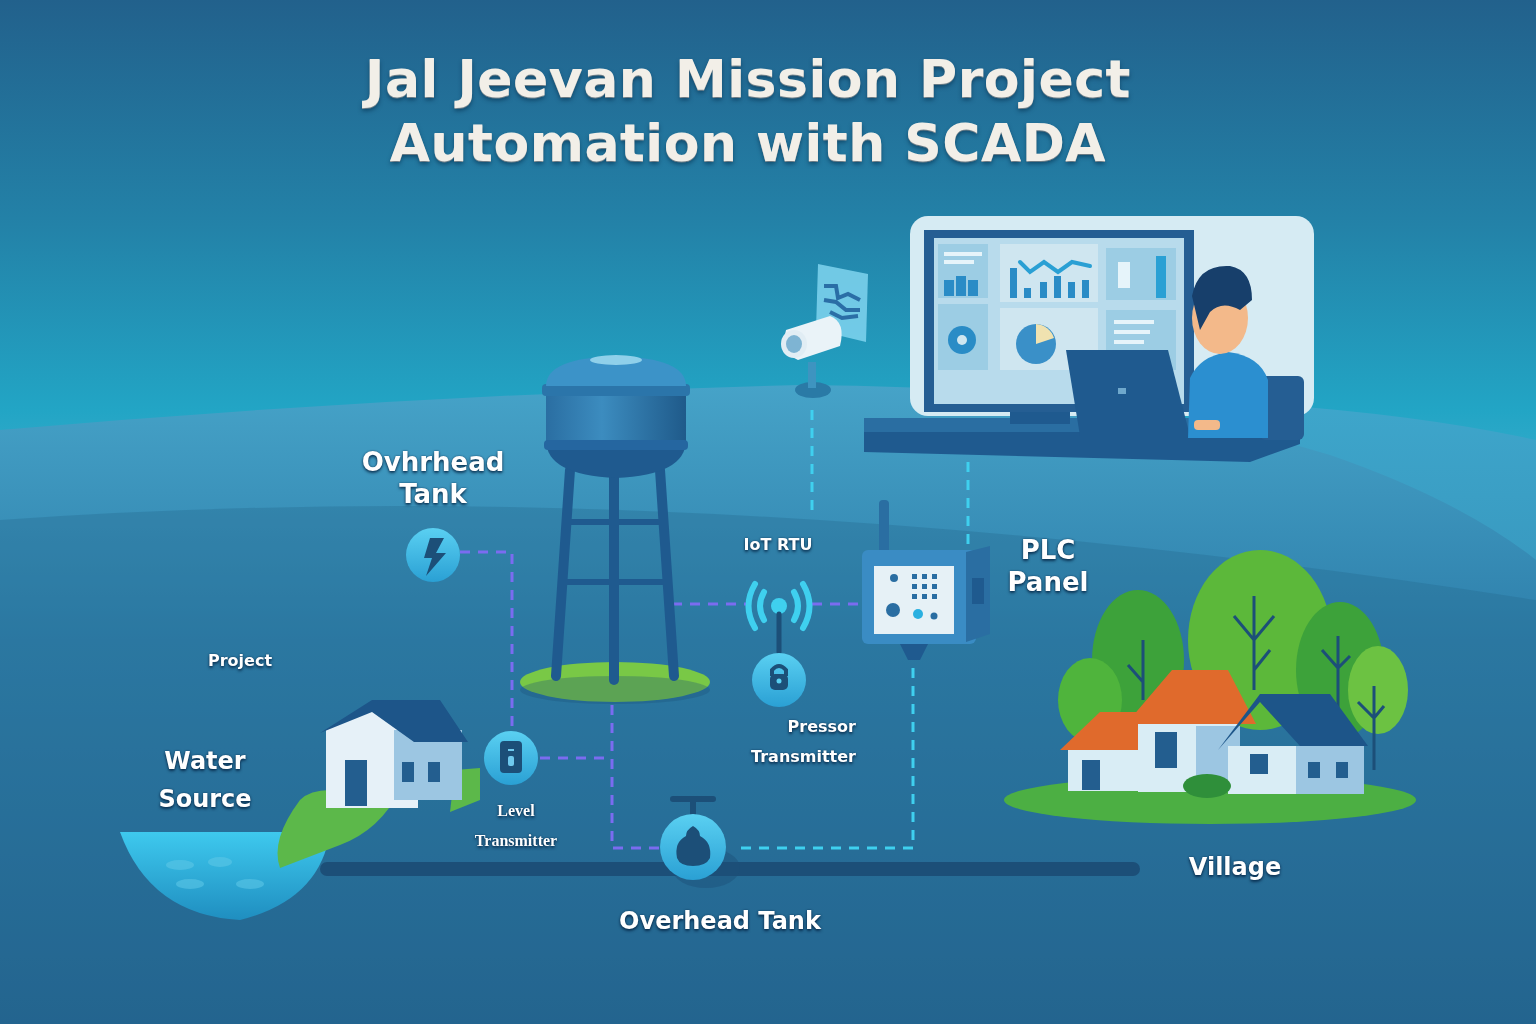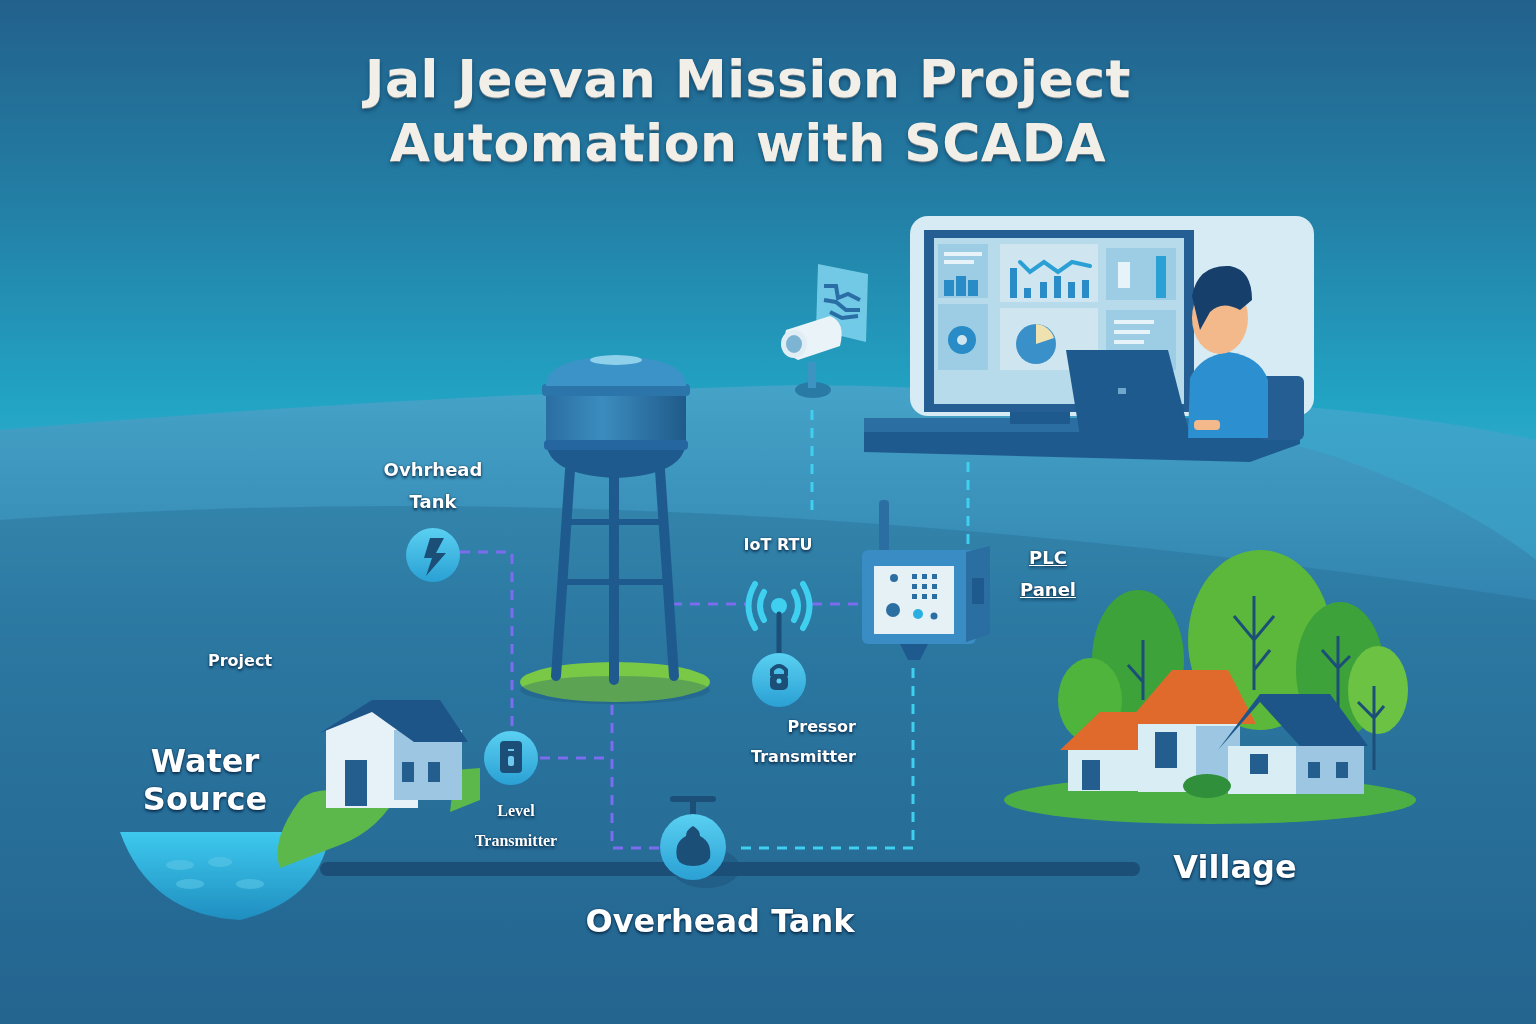--- a/index.html
+++ b/index.html
@@ -5,22 +5,22 @@
   html,body{margin:0;padding:0;}
   body{width:1536px;height:1024px;overflow:hidden;position:relative;
        font-family:"DejaVu Sans","Liberation Sans",sans-serif;
        background:linear-gradient(180deg,#22618c 0%,#2382a8 22%,#22a5c5 40%,#2ea9c9 44%,#2a7aa6 60%,#23628f 100%);}
   #scene{position:absolute;left:0;top:0;width:1536px;height:1024px;}
   .title{position:absolute;left:0;width:1496px;text-align:center;color:#f2efe8;font-weight:bold;
          font-size:52px;line-height:62px;letter-spacing:0.5px;
          text-shadow:0 3px 4px rgba(0,40,70,0.55),0 1px 0 #c9c6bf;}
   .lbl{position:absolute;color:#ffffff;font-weight:bold;text-align:center;
        text-shadow:0 2px 3px rgba(0,30,60,0.75),0 0 2px rgba(0,30,60,0.6);white-space:nowrap;}
-  .lbl-lg{font-size:32px;line-height:38px;}
-  .lbl-md{font-size:18px;line-height:32px;margin-top:8px;}
+  .lbl-lg{font-size:24px;line-height:38px;}
+  .lbl-md{font-size:26px;line-height:32px;}
   .lbl-sm{font-size:16px;line-height:30px;}
 </style>
 </head>
 <body>
 
 <svg id="scene" width="1536" height="1024" viewBox="0 0 1536 1024">
   <defs>
     <linearGradient id="hillL" x1="0" y1="0" x2="0" y2="1">
       <stop offset="0" stop-color="#46a3c8"></stop>
       <stop offset="0.4" stop-color="#2e7fab"></stop>
@@ -274,18 +274,18 @@
 </div>
 <div class="lbl lbl-sm" style="left:436px;top:796px;width:160px;font-family:Liberation Serif, serif;">
   <div>Level</div>
   <div>Transmitter</div>
 </div>
 <div class="lbl lbl-sm" style="left:708px;top:530px;width:140px;">IoT RTU</div>
 <div class="lbl lbl-sm" style="left:696px;top:712px;width:160px;text-align:right;">
   <div>Pressor</div>
   <div>Transmitter</div>
 </div>
-<div class="lbl lbl-md" style="left:996px;top:534px;width:104px;text-decoration:underline;">
+<div class="lbl lbl-md" style="left:996px;top:534px;width:104px;">
   <div>PLC</div>
   <div>Panel</div>
 </div>
 <div class="lbl lbl-lg" style="left:580px;top:902px;width:280px;">Overhead Tank</div>
 <div class="lbl lbl-lg" style="left:1160px;top:848px;width:150px;">Village</div>
 
 </body></html>

